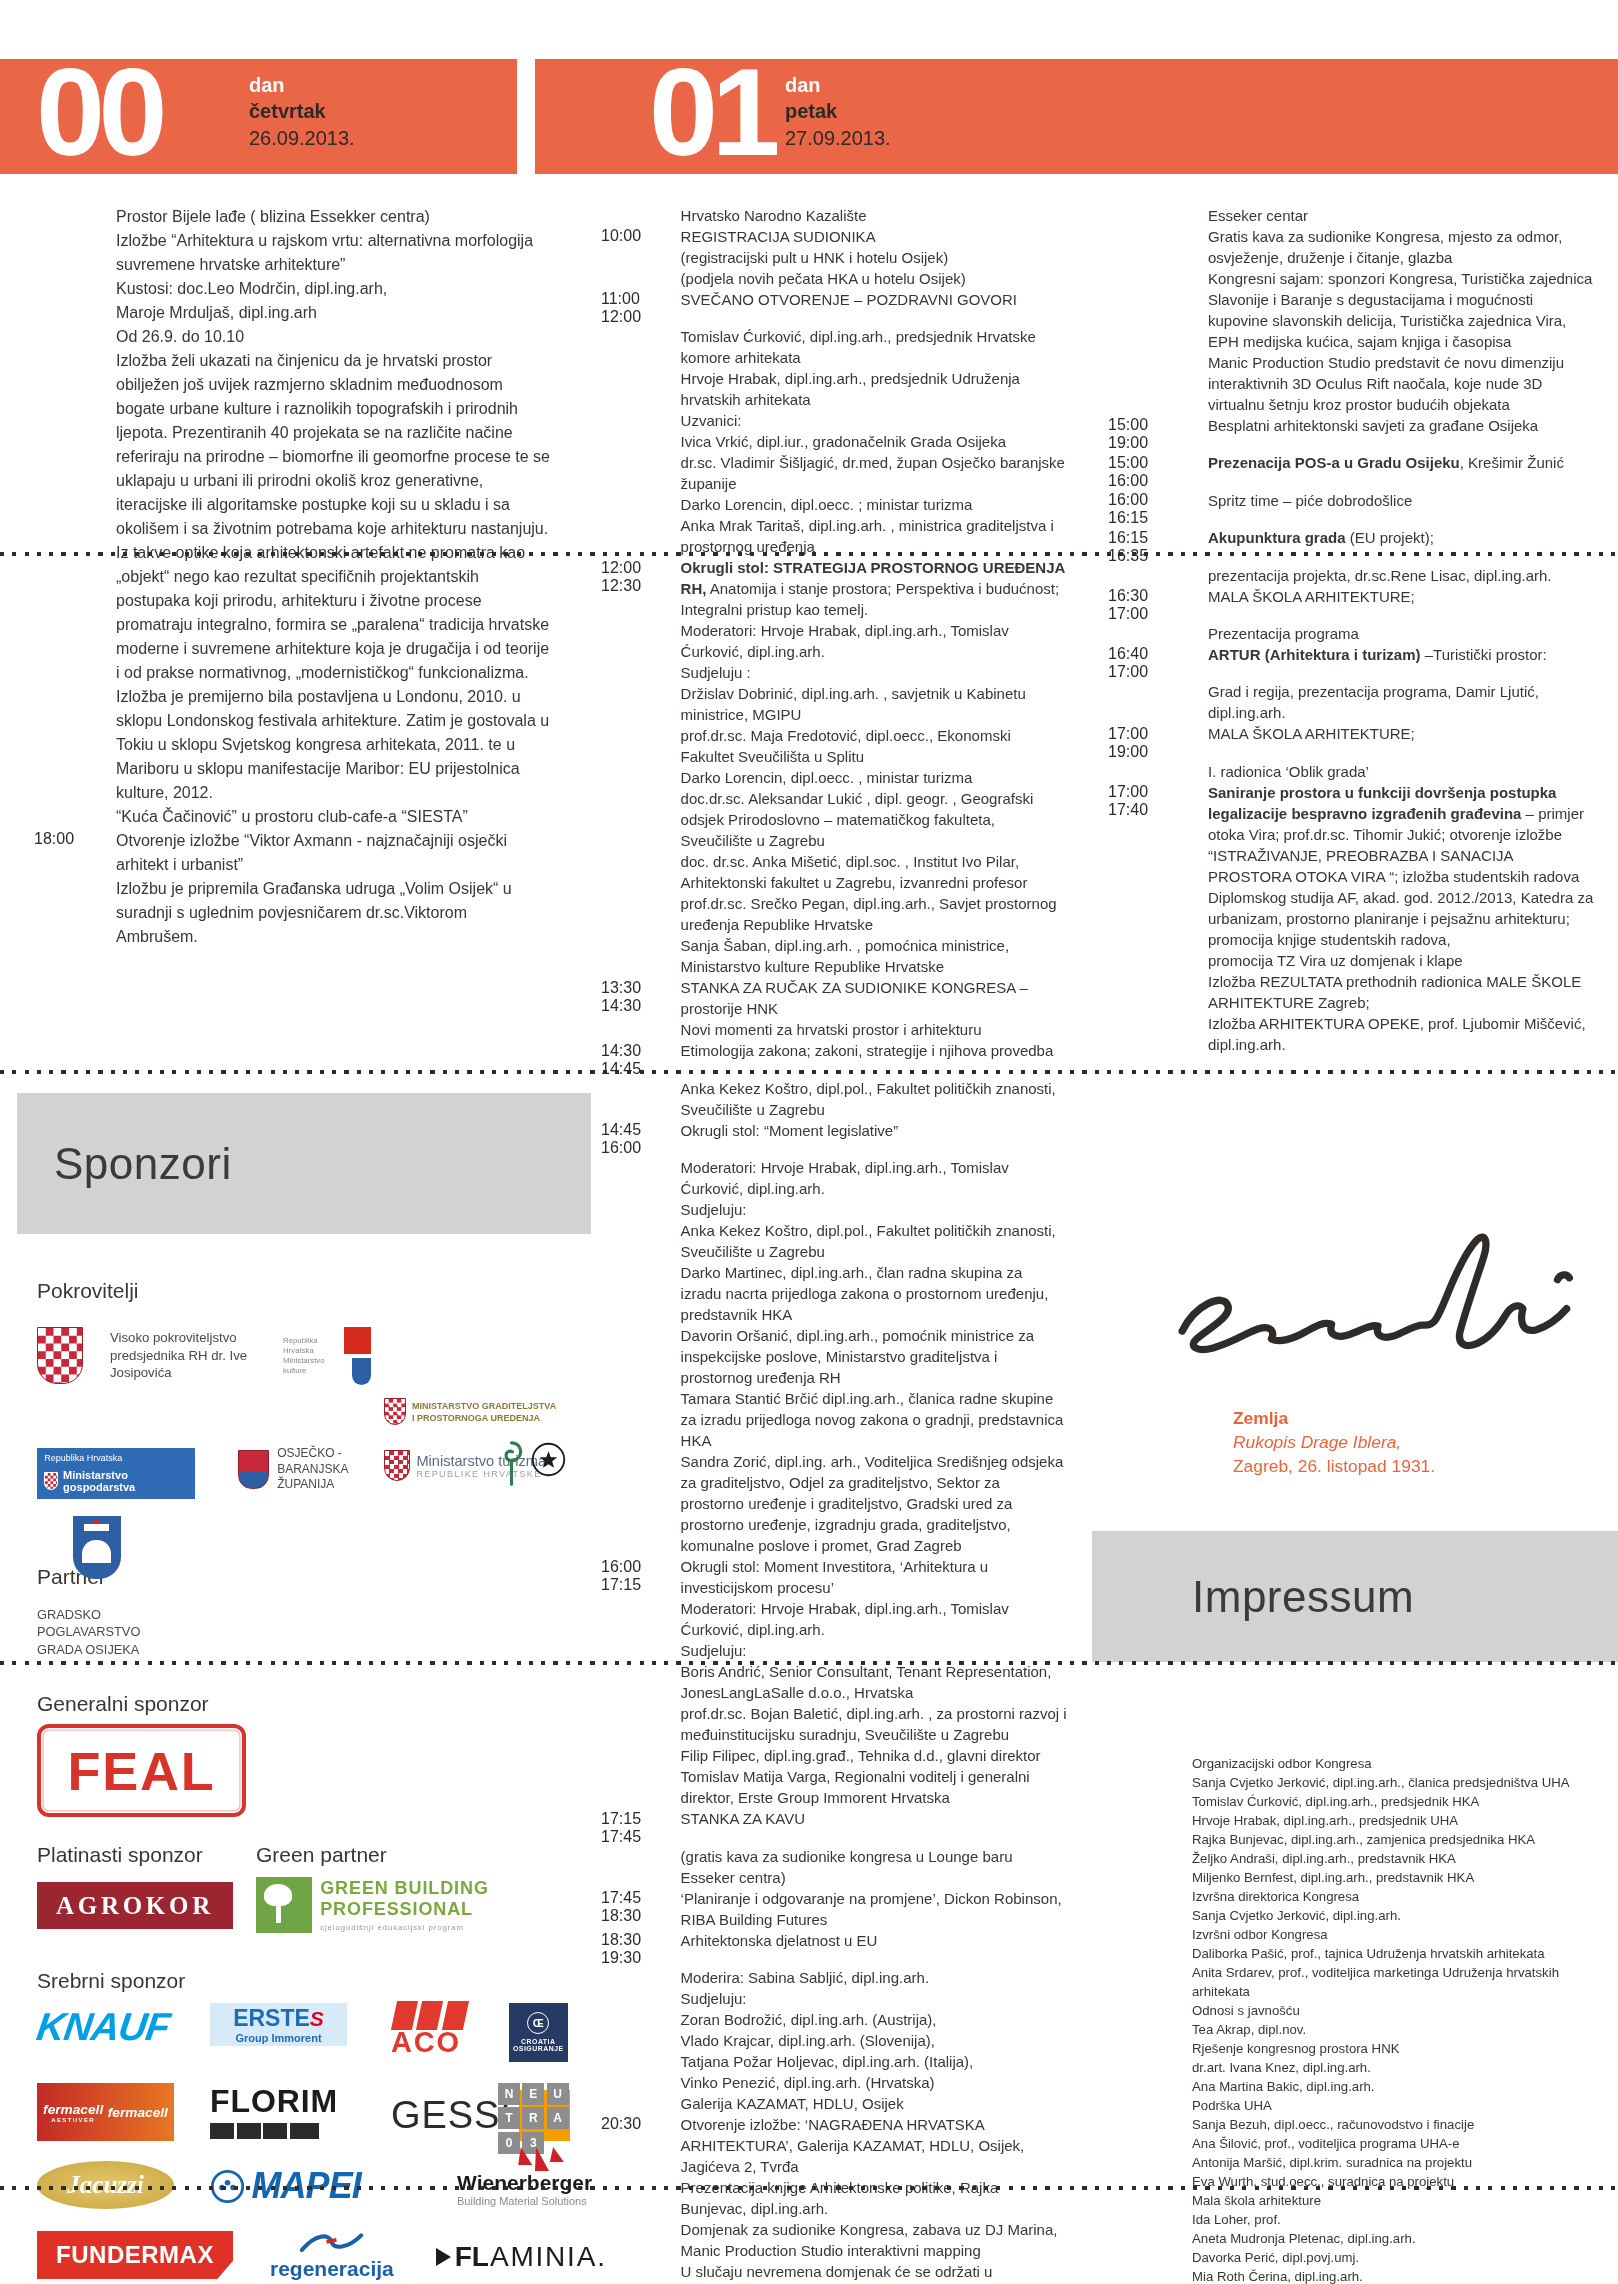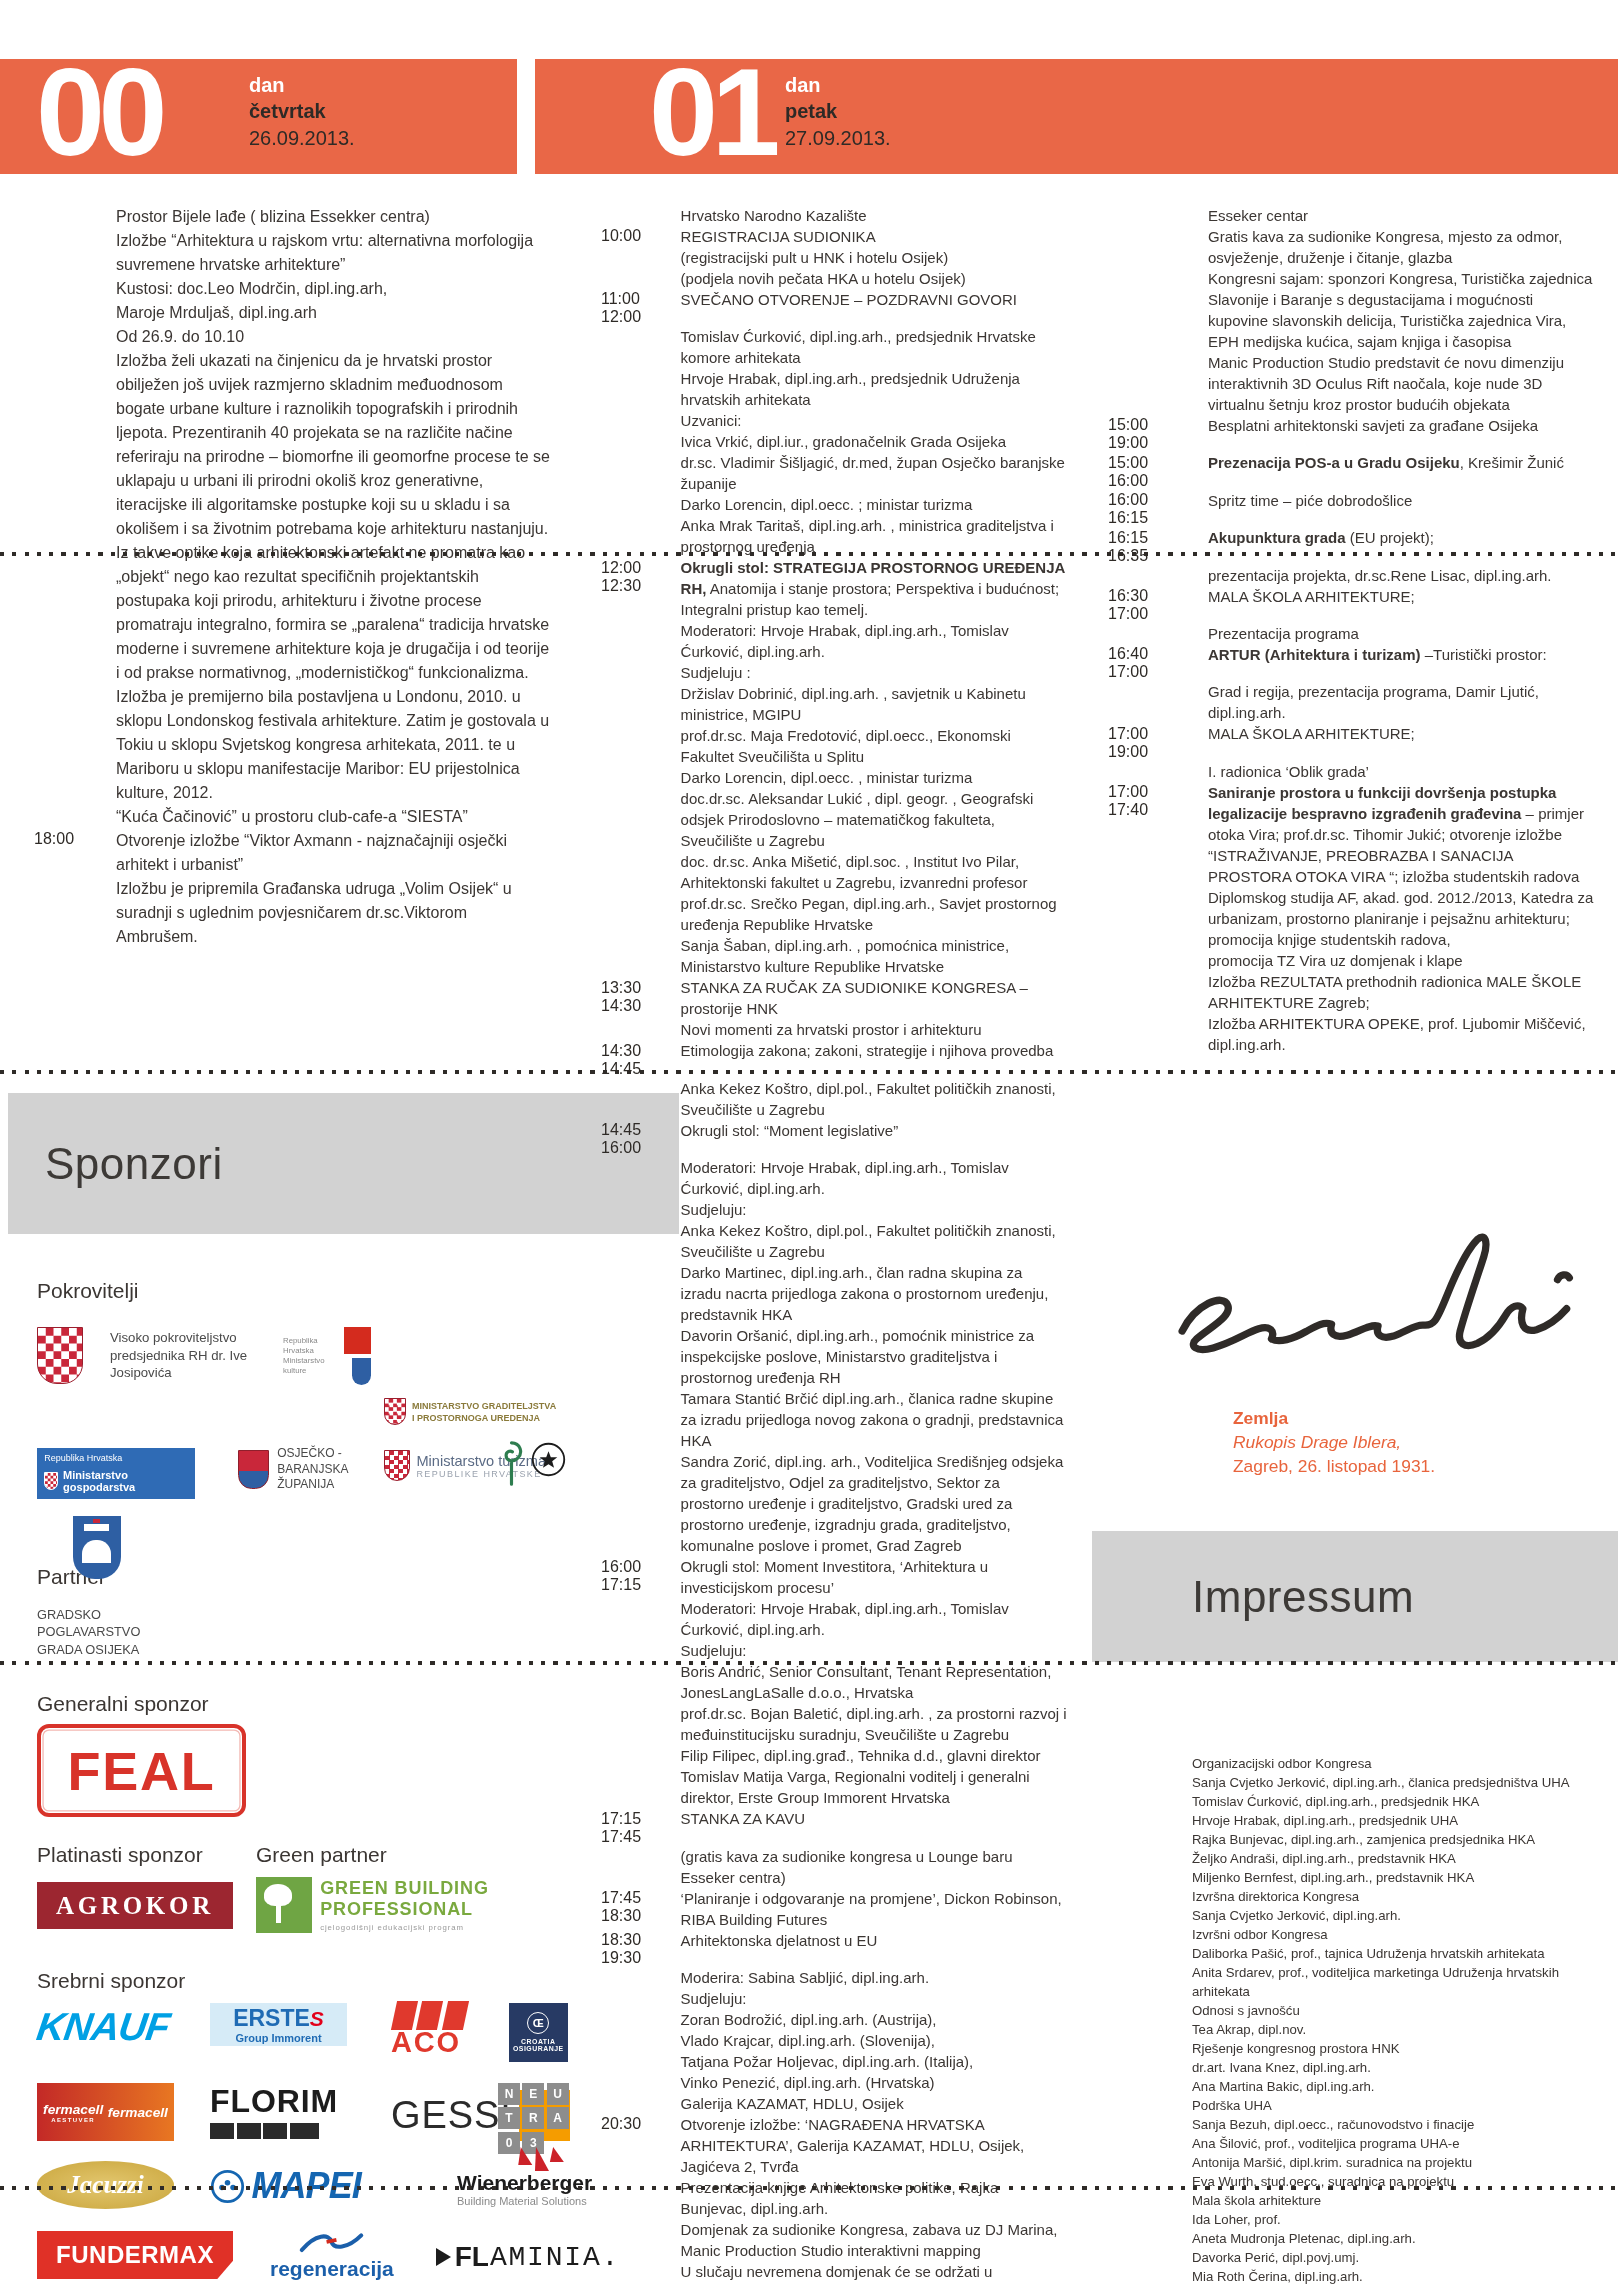--- a/index.html
+++ b/index.html
@@ -694,21 +694,21 @@
     </div>
   </div>
 
 <svg class="abs" style="left:1169px;top:1224px;z-index:10;" width="429" height="164" viewBox="0 0 940 360">
   <path d="M28 235 C58 175 118 152 128 178 C138 202 92 225 60 252 C42 268 58 282 96 272 C140 260 170 238 196 230 C222 222 232 236 224 252 C240 262 272 252 300 236 C322 224 338 214 356 220 C350 240 362 252 390 244 C418 236 438 220 458 224 C452 244 466 254 492 246 C520 236 540 220 558 222 C580 224 586 214 608 160 C628 110 652 58 676 34 C694 18 700 40 690 72 C674 122 650 190 638 236 C632 262 648 274 676 262 C706 248 724 224 738 200 C750 180 766 174 776 186 C768 216 776 240 806 232 C838 222 858 202 872 186 M852 122 C858 110 872 108 878 118" stroke="#2F2B28" stroke-width="16" fill="none" stroke-linecap="round" stroke-linejoin="round"></path>
 </svg>
 <div class="zem-cap b" style="top:1406px;">Zemlja</div>
 <div class="zem-cap i" style="top:1430px;">Rukopis Drage Iblera,</div>
 <div class="zem-cap" style="top:1454px;">Zagreb, 26. listopad 1931.</div>
 
-<div class="greyband" style="left:8px;top:1093px;width:648px;height:141px;padding-left:23px;">
+<div class="greyband" style="left:17px;top:1093px;width:574px;height:141px;">
   <div class="bigtitle">Sponzori</div>
 </div>
 <div class="greyband" style="left:1092px;top:1531px;width:527px;height:131px;">
   <div class="bigtitle" style="left:100px;">Impressum</div>
 </div>
 
 <div id="impressum-list">
 
 <div class="imp-row">
       <span>Organizacijski odbor Kongresa</span>
@@ -955,15 +955,15 @@
 <div class="abs" style="left:270px;top:2229px;z-index:10;text-align:center;">
   <svg width="69" height="25.6" viewBox="0 0 150 56">
     <path d="M10 46 C40 10 70 10 75 28 C80 44 110 44 140 14" stroke="#1B5FAA" stroke-width="9" fill="none" stroke-linecap="round"></path>
     <rect x="64" y="22" width="22" height="8" fill="#D42B1E" transform="rotate(-12 75 26)"></rect>
   </svg>
   <div style="color:#1B5FAA;font-weight:bold;font-size:21px;">regeneracija</div>
 </div>
 <div class="logo" style="left:436px;top:2241px;gap:3.7px;">
   <div style="width:0;height:0;border-top:9px solid transparent;border-bottom:9px solid transparent;border-left:15.5px solid #1c1c1c;"></div>
   <span style="color:#1c1c1c;font-weight:bold;font-size:28px;">FL</span>
-    <span style="color:#1c1c1c;font-size:28px;font-family:Liberation Mono, monospace;letter-spacing:1.8px;margin-left:-2.7px;">AMINIA.</span>
+    <span style="color:#1c1c1c;font-size:28px;font-family:Liberation Sans, sans-serif;letter-spacing:1.8px;margin-left:-2.7px;">AMINIA.</span>
 </div>
 
 
 </body></html>

